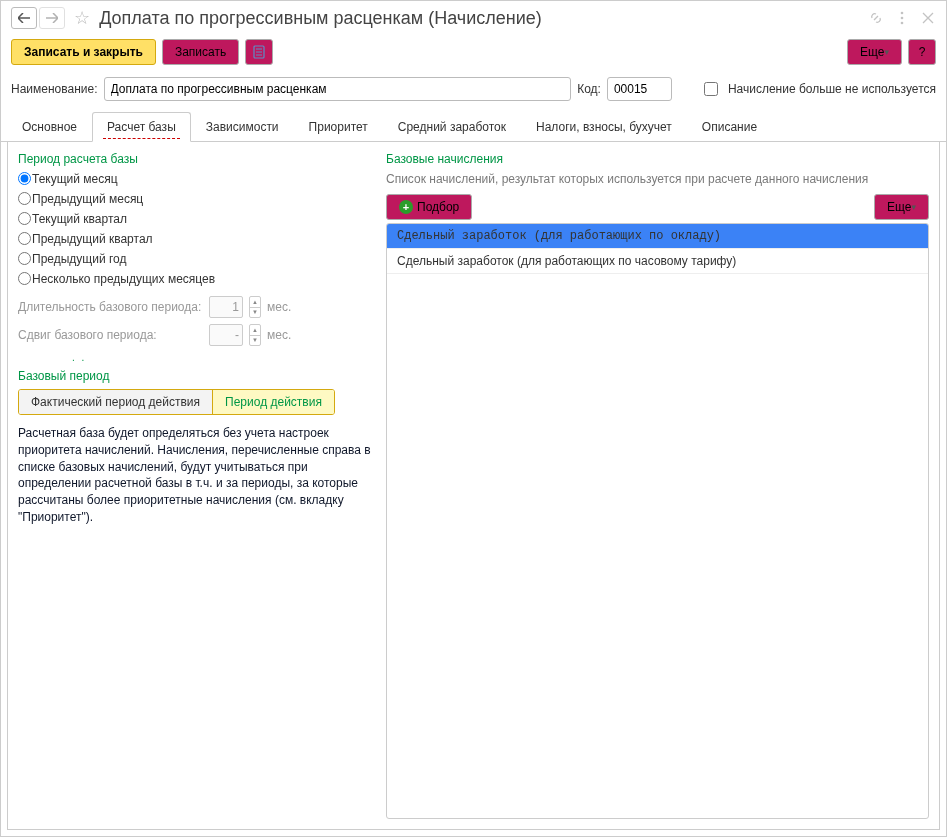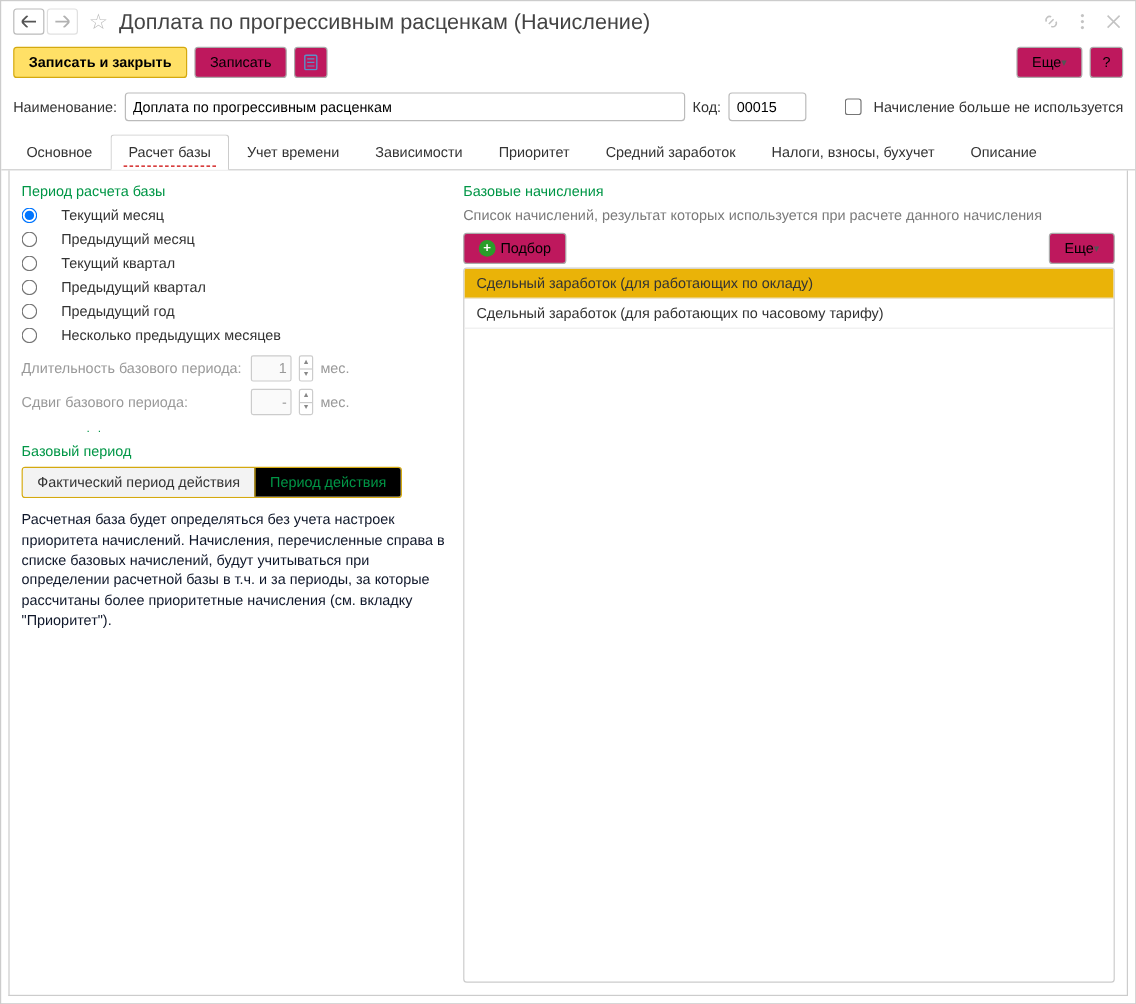--- a/index.html
+++ b/index.html
@@ -130,21 +130,21 @@
     }
     .left-col { width: 356px; display:flex; flex-direction:column; }
     .right-col { flex: 1; display:flex; flex-direction:column; }
 
     .section-header {
       color: #009646;
       font-size: 12px;
       margin-bottom: 6px;
     }
     .radio-list { display: flex; flex-direction: column; gap: 6px; margin-bottom: 10px;}
-    .radio-item { display: flex; align-items: center; gap: 20px; }
+    .radio-item { display: flex; gap: 1px; }
     .radio-item input[type="radio"] { width: 13px; height: 13px;}
     .param-row {
       display: flex; align-items: center; gap: 6px; margin-bottom: 6px;
       color: #999;
     }
     .param-label { width: 185px;}
     .num-input {
       width: 34px; height: 22px; border: 1px solid #ccc; border-radius: 2px;
       text-align: right; padding-right: 3px; font-size:12px; color:#999;
     }
@@ -159,21 +159,21 @@
       display: flex;
       border: 1px solid #d4a90f;
       border-radius: 3px;
       width: fit-content;
       margin-bottom: 10px;
       overflow:hidden;
     }
     .toggle-opt {
       padding: 5px 12px;
       cursor: pointer;
-      background: #000000;
+      background: #fef9c3;
       font-size:12px;
     }
     .toggle-opt.active {
       background: #f3f3f3;
     }
     .toggle-opt:not(.active){ color:#009646; }
     .toggle-opt + .toggle-opt { border-left: 1px solid #d4a90f;}
     .help-text { color: #0f172a; line-height: 1.4; }
 
     .right-desc { color: #7a7a7a; margin-bottom: 8px;}
@@ -190,21 +190,22 @@
       border:1px solid #ccc;
       border-radius:3px;
       overflow-y:auto;
     }
     .list-row {
       padding: 5px 10px;
       border-bottom: 1px solid #eee;
       cursor:pointer;
     }
     .list-row.selected {
-      background: #eab308;
+      background: #3b82f6;
+      font-family: Liberation Mono, monospace;
     }
     .dot-underline {
       color:#009646; font-size:10px; letter-spacing:2px; margin: 0 0 6px 54px;
     }
   </style>
 </head>
 <body>
 
 <div class="titlebar">
   <div class="nav-btns">
@@ -264,21 +265,20 @@
   <label>Код:</label>
   <input class="text-input code-input" value="00015" style="">
   <div style="width:20px;"></div>
   <input type="checkbox" style="">
   <label>Начисление больше не используется</label>
 </div>
 
 <div class="tabs">
   <div class="tab">Основное</div>
   <div class="tab active"><span>Расчет базы</span><span class="tab-underline"></span></div>
-  <div class="tab">Учет времени</div>
   <div class="tab">Зависимости</div>
   <div class="tab">Приоритет</div>
   <div class="tab">Средний заработок</div>
   <div class="tab">Налоги, взносы, бухучет</div>
   <div class="tab">Описание</div>
 </div>
 
 <div class="content">
 
   <div class="left-col">

